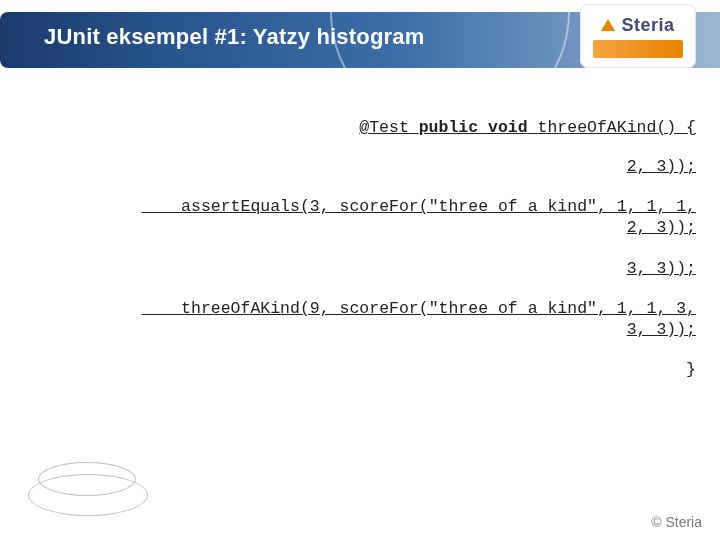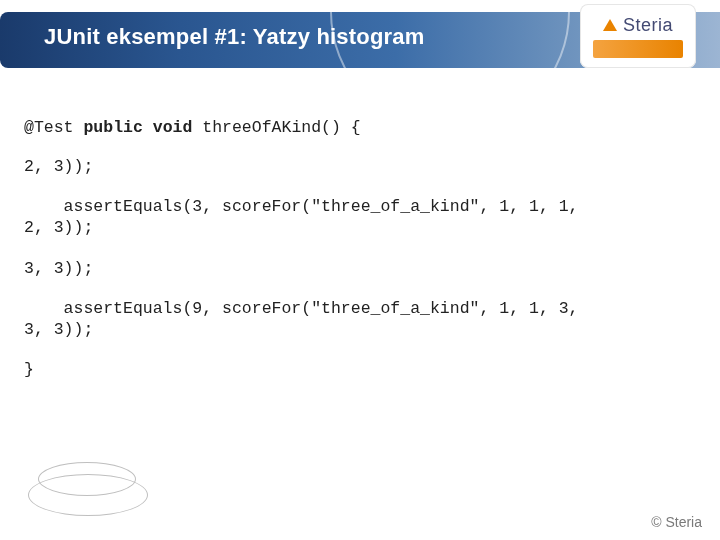--- a/index.html
+++ b/index.html
@@ -1,28 +1,28 @@
 <!DOCTYPE html>
 <html><head>
 <meta charset="utf-8">
 <style>
   * { margin: 0; padding: 0; box-sizing: border-box; }
   html, body { width: 720px; height: 540px; font-family: Arial, Helvetica, sans-serif; background: #fff; overflow: hidden; }
-  .slide { position: relative; width: 720px; height: 540px; }
+  .slide { position: relative; width: 720px; height: 540px; text-align: right; }
   .header { position: relative; width: 100%; height: 90px; background: #fff; }
   .header-band { position: absolute; left: 0; right: 0; top: 12px; height: 56px; background: linear-gradient(90deg, #1a3a6b 0%, #2a5690 25%, #3c6da8 55%, #6f94be 80%, #9cb5d3 100%); border-top-left-radius: 8px; border-bottom-left-radius: 8px; }
   .title { position: absolute; left: 44px; top: 24px; font-size: 22px; font-weight: bold; color: #ffffff; letter-spacing: 0.2px; }
   .corner-arc { position: absolute; top: -120px; left: 330px; width: 240px; height: 240px; border: 2px solid rgba(255,255,255,0.45); border-radius: 50%; }
   .logo-badge { position: absolute; right: 24px; top: 4px; width: 116px; height: 64px; background: #ffffff; border-radius: 8px; display: flex; flex-direction: column; align-items: center; justify-content: center; box-shadow: 0 0 0 1px #e6e6e6 inset; }
   .logo-text { display: flex; align-items: center; gap: 4px; }
   .logo-tri { width: 0; height: 0; border-left: 7px solid transparent; border-right: 7px solid transparent; border-bottom: 12px solid #e98300; margin-right: 2px; }
-  .logo-steria { font-size: 18px; font-weight: normal; color: #434a73; letter-spacing: 0.5px; }
+  .logo-steria { font-size: 18px; font-weight: bold; color: #434a73; letter-spacing: 0.5px; }
   .logo-strip { width: 78%; height: 18px; margin-top: 4px; background: linear-gradient(90deg, #f4a340 0%, #e98300 100%); border-radius: 2px; }
   .content { position: absolute; left: 24px; right: 24px; top: 118px; font-family: "Courier New", Courier, monospace; font-size: 16.5px; color: #222; line-height: 1.25; }
-  .row { margin-bottom: 20px; }
+  .row { margin-bottom: 20px; text-decoration: underline; }
   .kw { font-weight: bold; }
   .cont { padding-left: 0; }
   .row.sig { margin-bottom: 18px; }
   .footer-mark { position: absolute; left: 28px; bottom: 14px; width: 124px; height: 70px; }
   .ellipse { position: absolute; border: 1.5px solid #bfbfbf; border-radius: 50%; }
   .e1 { width: 120px; height: 42px; left: 0; top: 18px; }
   .e2 { width: 98px; height: 34px; left: 10px; top: 6px; }
   .copyright { position: absolute; right: 18px; bottom: 10px; font-size: 14px; color: #7a7a7a; }
 </style>
 </head>
@@ -60,21 +60,21 @@
       <div class="cont">2, 3));</div>
     </div>
     <div class="row">
       <div style="white-space: pre;">    assertEquals(3, scoreFor("three_of_a_kind", 1, 1, 1,</div>
       <div class="cont">2, 3));</div>
     </div>
     <div class="row">
       <div class="cont">3, 3));</div>
     </div>
     <div class="row">
-      <div style="white-space: pre;">    assertEquals(9, scoreFor("three_of_a_kind", 1, 1, 3,</div>
+      <div style="white-space: pre;">    threeOfAKind(9, scoreFor("three_of_a_kind", 1, 1, 3,</div>
       <div class="cont">3, 3));</div>
     </div>
 
     <div>}</div>
   </div>
 
   <div class="footer-mark">
     <div class="ellipse e1"></div>
     <div class="ellipse e2"></div>
   </div>

